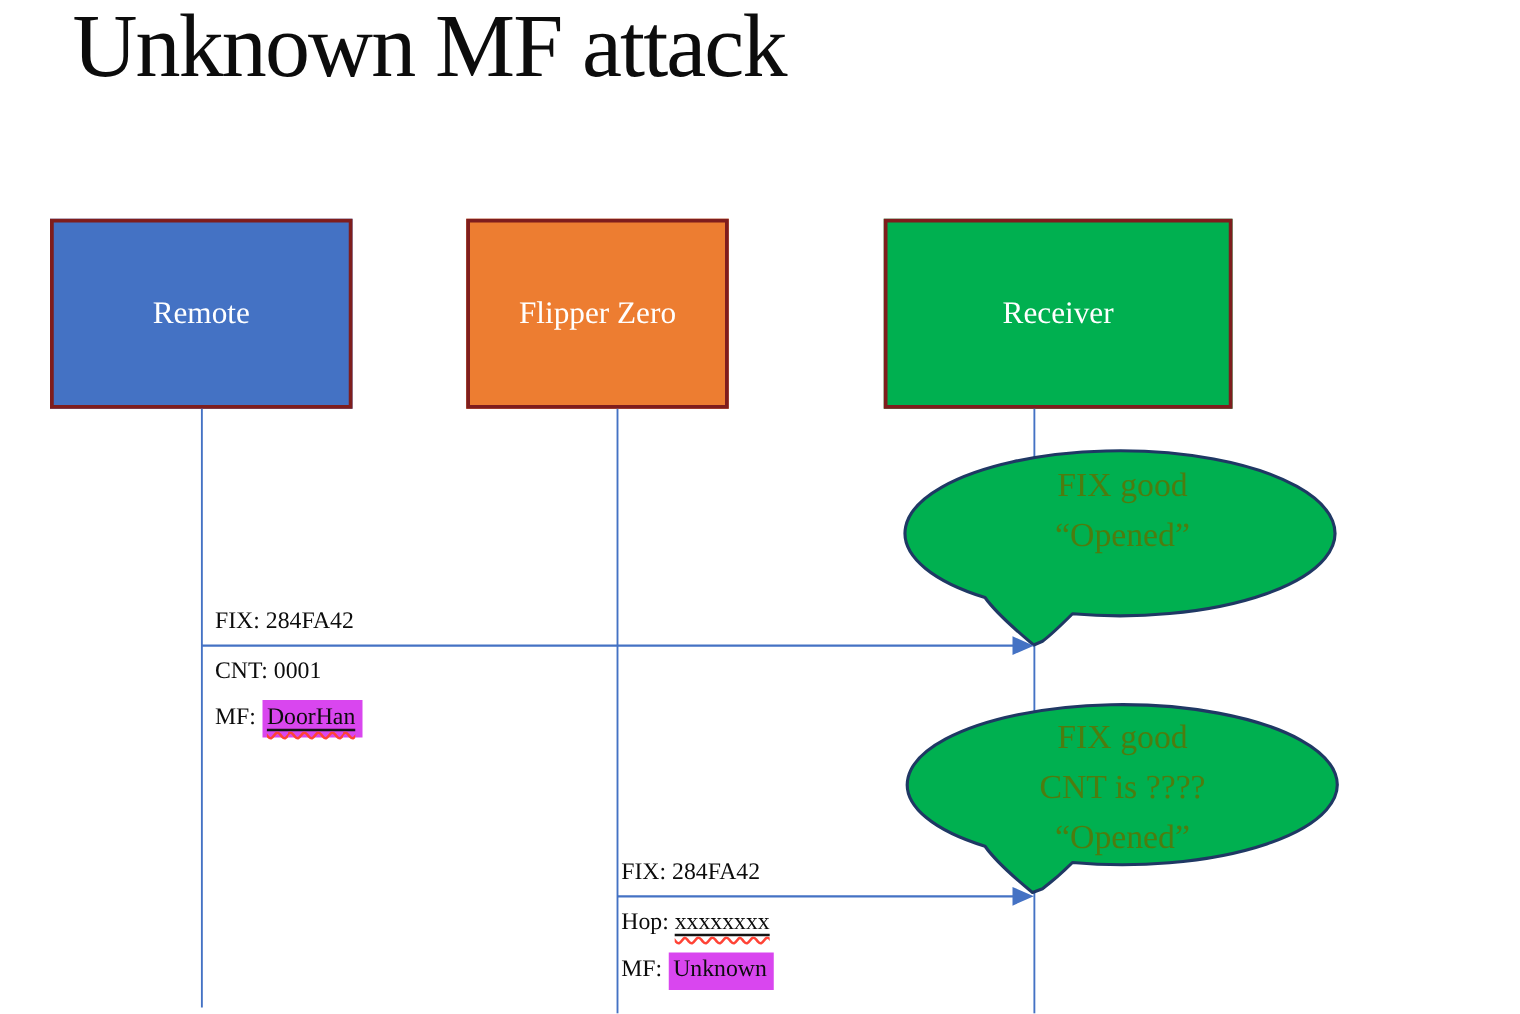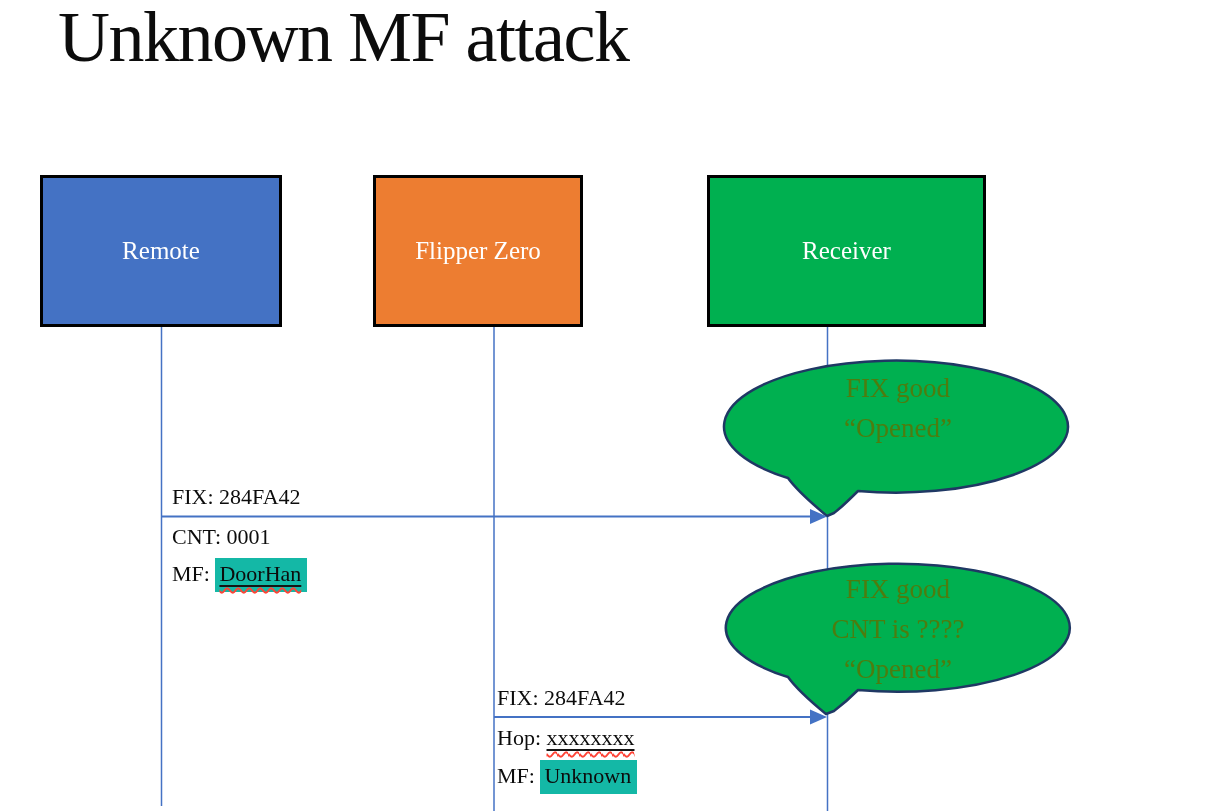--- a/index.html
+++ b/index.html
@@ -11,42 +11,42 @@
   
   .title {
     position:absolute; left:58px; top:-4px;
     font-size:72px; font-weight:300; letter-spacing:-1.5px;
     color:#0c0c0c; line-height:1.15; white-space:nowrap;
   }
 
   
   .actor {
     position:absolute; top:175px; height:152px; box-sizing:border-box;
-    border:3px solid #000000; display:flex; align-items:center; justify-content:center;
+    border:3px solid #7f1d1d; display:flex; align-items:center; justify-content:center;
     color:#ffffff; font-size:25px;
   }
   .actor.remote   { left:40px;  width:242px; background:#4472C4; }
   .actor.flipper  { left:373px; width:210px; background:#ED7D31; }
   .actor.receiver { left:707px; width:279px; background:#00B050; }
 
   svg.overlay { position:absolute; left:0; top:0; }
 
   
   .msgline {
-    position:absolute; font-size:22px; color:#0c0c0c;
+    position:absolute; font-size:19px; color:#0c0c0c;
     white-space:nowrap; line-height:30px;
   }
   #m1l1 { left:172px; top:482px; }
   #m1l2 { left:172px; top:522px; }
   #m1l3 { left:172px; top:559px; }
   #m2l1 { left:497px; top:683px; }
   #m2l2 { left:497px; top:723px;text-align:center; }
   #m2l3 { left:497px; top:761px;text-align:center; }
 
-  .hl   { background:#14b8a6; padding:3px 6px 6px 4px; }
+  .hl   { background:#d946ef; padding:3px 6px 6px 4px; }
   .u    { text-decoration:underline; text-decoration-color:#141414;
           text-decoration-thickness:2px; text-underline-offset:3.5px;
           text-decoration-skip-ink:none; }
   .wavy { text-decoration:underline wavy #FF4336;
           text-decoration-thickness:1.5px; text-underline-offset:6px;
           text-decoration-skip-ink:none; }
 
   
   .callout-text {
     position:absolute; width:344px; text-align:center;

